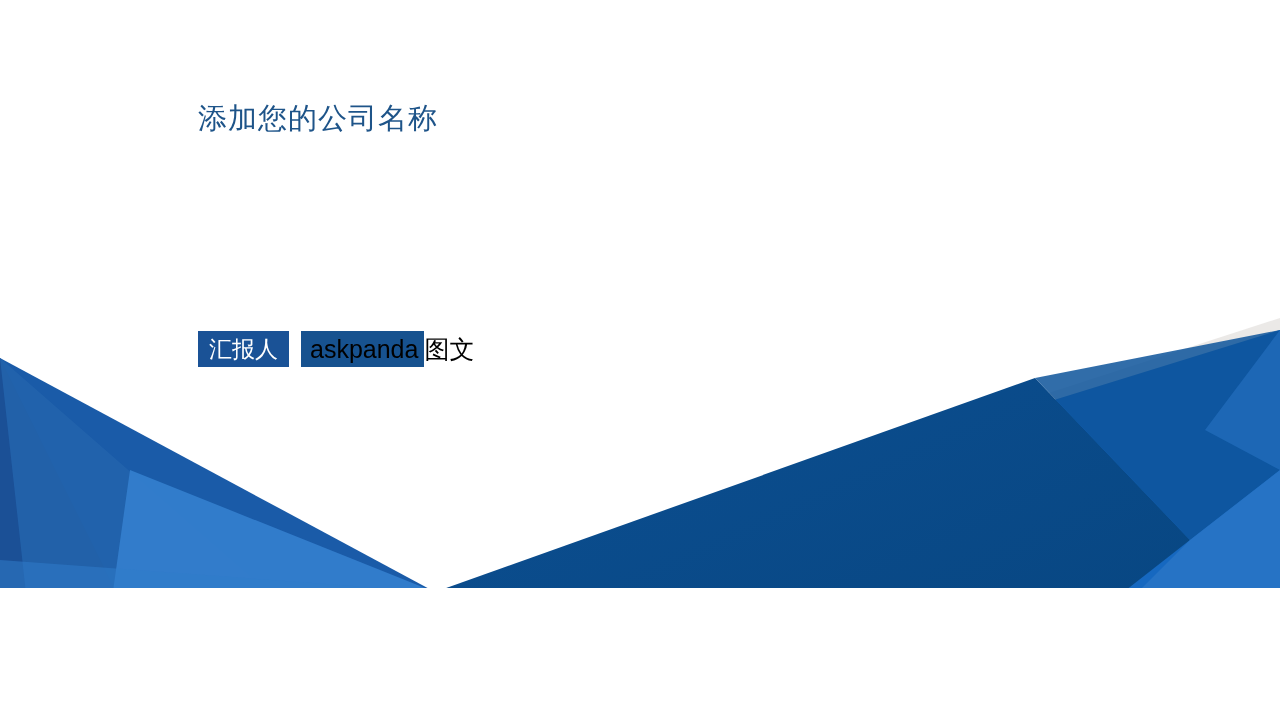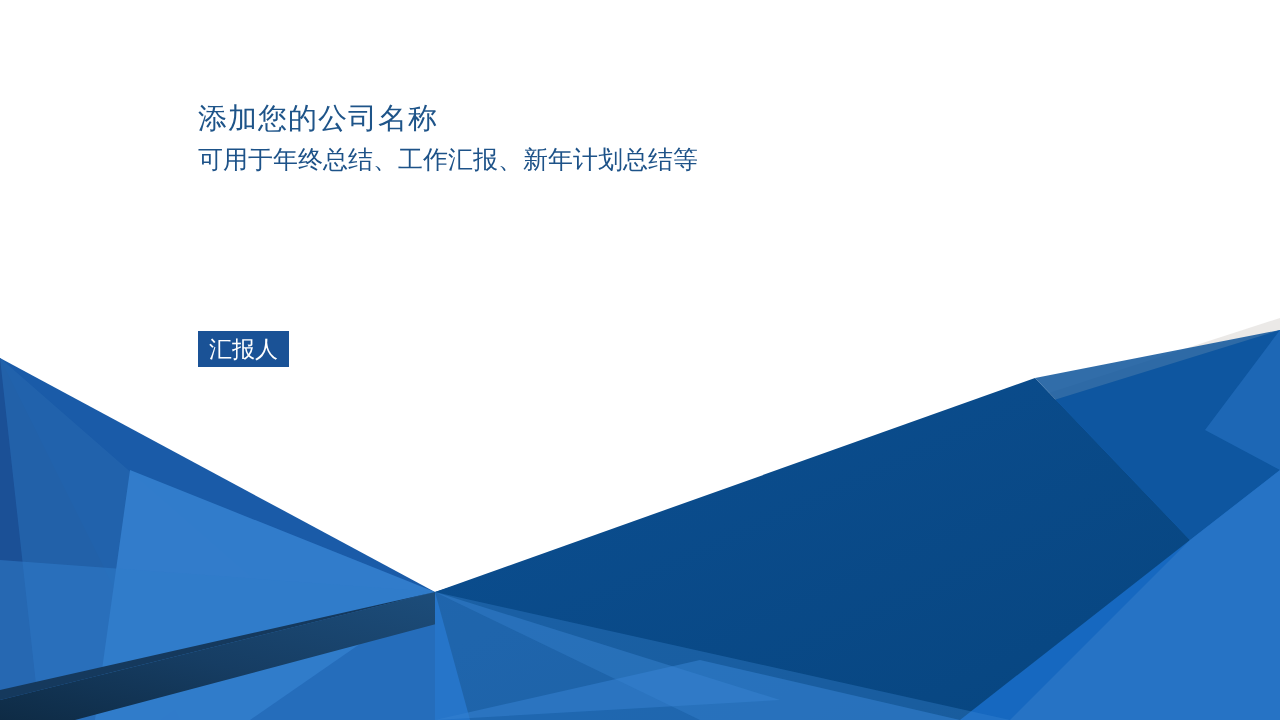--- a/index.html
+++ b/index.html
@@ -8,21 +8,21 @@
     padding: 0;
     background: #ffffff;
   }
   body {
     font-family: "Liberation Sans", "DejaVu Sans", sans-serif;
   }
 
   #slide {
     position: relative;
     width: 1280px;
-    height: 720px;
+    height: 588px;
     overflow: hidden;
     background: #ffffff;
   }
 
   
   #bg {
     position: absolute;
     left: 0;
     top: 0;
     width: 1280px;
@@ -171,21 +171,24 @@
     <polygon points="435,720 960,720 700,660" fill="#2f7ccb" opacity="0.6"></polygon>
     <polygon points="435,592 780,700 435,720" fill="#3a86d4" opacity="0.45"></polygon>
 
     <polygon points="435,592 1010,720 700,720" fill="#3a86d4" opacity="0.35"></polygon>
   </svg>
 
   <div id="text-block">
     <div id="company-name">添加您的公司名称</div>
 
 
-    <div id="slogan">可用于年终总结、工作汇报、新年计划总结等</div>
   </div>
 
   <div id="presenter-row">
     <div id="presenter-label">汇报人</div>
 
+    <div id="presenter-name-wrap">
+      <span class="name-latin">askpanda</span>
+      <span class="name-cjk">图文</span>
+    </div>
   </div>
 
 </div>
 
 </body></html>

